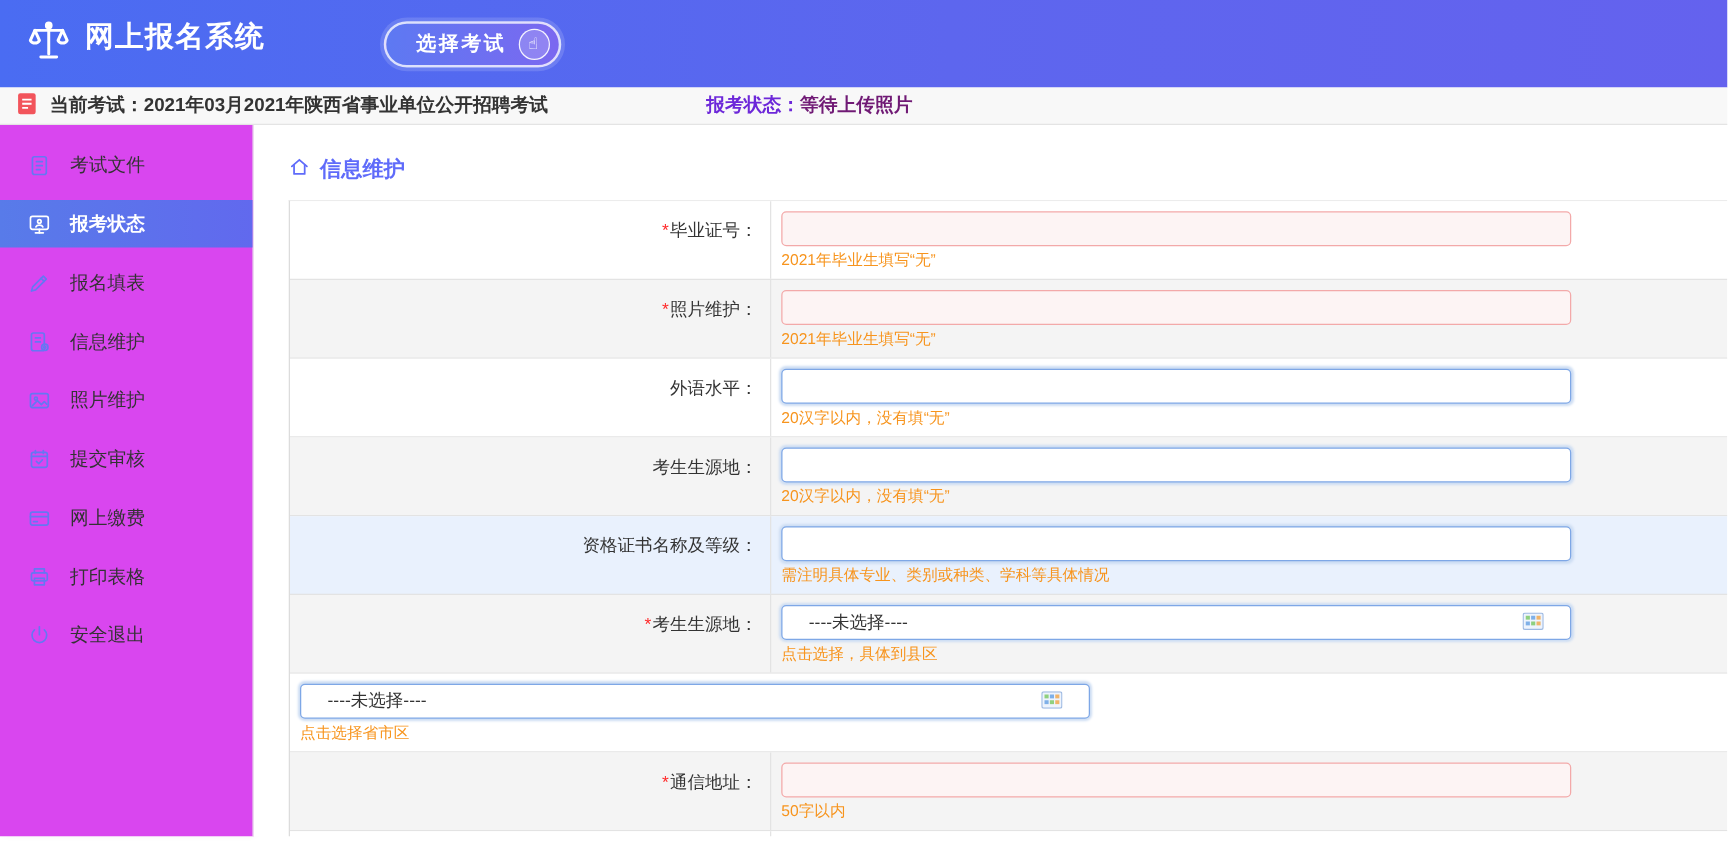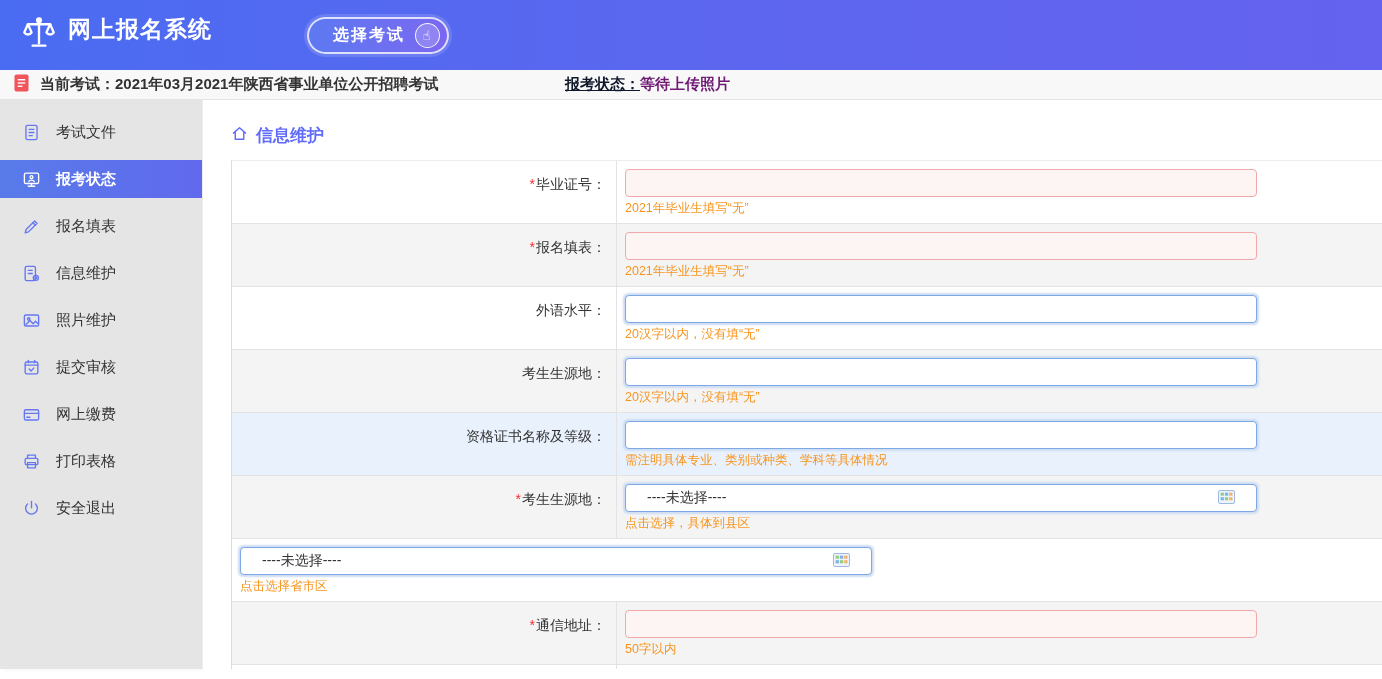--- a/index.html
+++ b/index.html
@@ -19,26 +19,26 @@
     box-shadow:0 0 0 3px rgba(255,255,255,.14); }
   .hand-badge { width:25px; height:25px; border-radius:50%;
     border:1px solid rgba(255,255,255,.9); background:rgba(255,255,255,.18);
     display:flex; align-items:center; justify-content:center; font-size:13px; color:#fff; }
 
   
   .statusbar { height:30px; background:#f8f8f8; border-bottom:1px solid #e4e4e4;
     position:relative; display:flex; align-items:center; padding-left:14px; }
   .cur-exam { display:flex; align-items:center; gap:11px; font-size:15px; font-weight:bold; color:#333; }
   .apply-status { position:absolute; left:565px; font-size:15px; font-weight:bold; }
-  .apply-status .lab { color:#0f172a;text-decoration:underline; }
+  .apply-status .lab { color:#6d28d9; }
   .apply-status .val { color:#701a75; }
 
   
   .page-body { display:flex; height:569px; }
-  .sidebar { width:203px; background:#e5e5e5; border-right:1px solid #ececec;
+  .sidebar { width:203px; background:#d946ef; border-right:1px solid #ececec;
     box-shadow:2px 0 6px rgba(0,0,0,.05); padding-top:13px; flex:none; }
   .side-item { height:38px; margin-bottom:9px; display:flex; align-items:center; gap:14px;
     padding-left:22px; font-size:15px; color:#333; cursor:pointer; }
   .side-item .icon { width:20px; height:20px; color:#6577f3; display:flex; align-items:center; }
   .side-item.active { background:linear-gradient(90deg,#587be9,#6169ee); color:#fff; font-weight:bold; }
   .side-item.active .icon { color:#fff; }
 
   .content { flex:1; background:#fff; padding:24px 0 0 28px; overflow:hidden; }
   .page-title { display:flex; align-items:center; gap:8px; color:#5f6bfa; font-size:17px; font-weight:bold; }
 
@@ -214,21 +214,21 @@
 
     <div class="form-table">
         <div class="frow">
           <div class="fl"><span class="req">*</span><span>毕业证号：</span></div>
           <div class="fc">
             <input class="txt pink" type="text" style="">
             <div class="hint">2021年毕业生填写“无”</div>
           </div>
         </div>
         <div class="frow alt">
-          <div class="fl"><span class="req">*</span><span>报名填表：</span></div>
+          <div class="fl"><span class="req">*</span><span>照片维护：</span></div>
           <div class="fc">
             <input class="txt pink" type="text" style="">
             <div class="hint">2021年毕业生填写“无”</div>
           </div>
         </div>
         <div class="frow">
           <div class="fl"><span>外语水平：</span></div>
           <div class="fc">
             <input class="txt blue" type="text" style="">
             <div class="hint">20汉字以内，没有填“无”</div>

